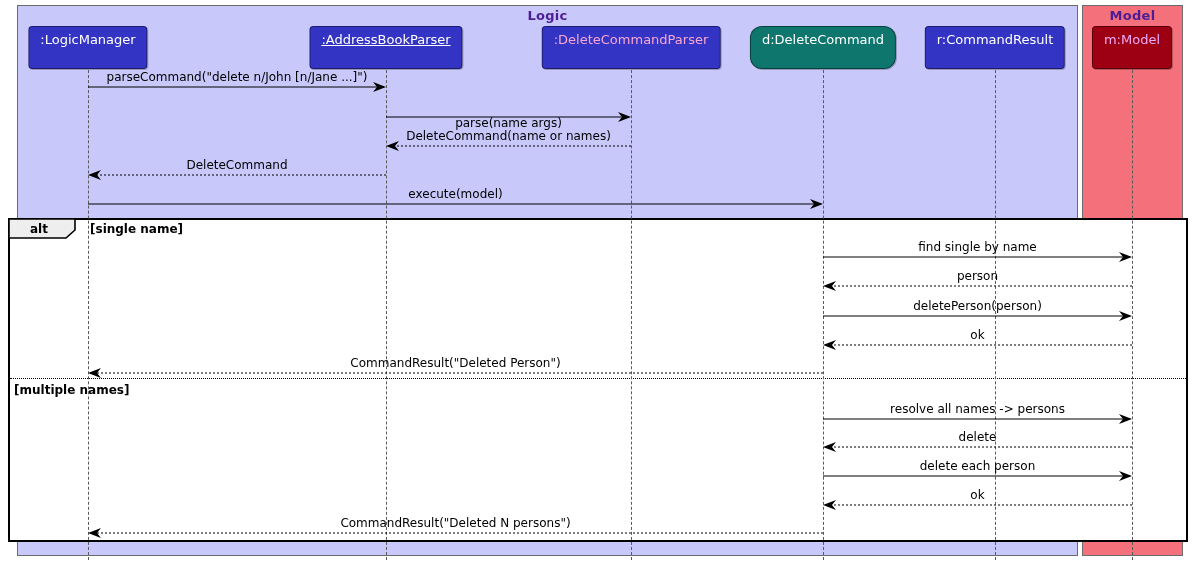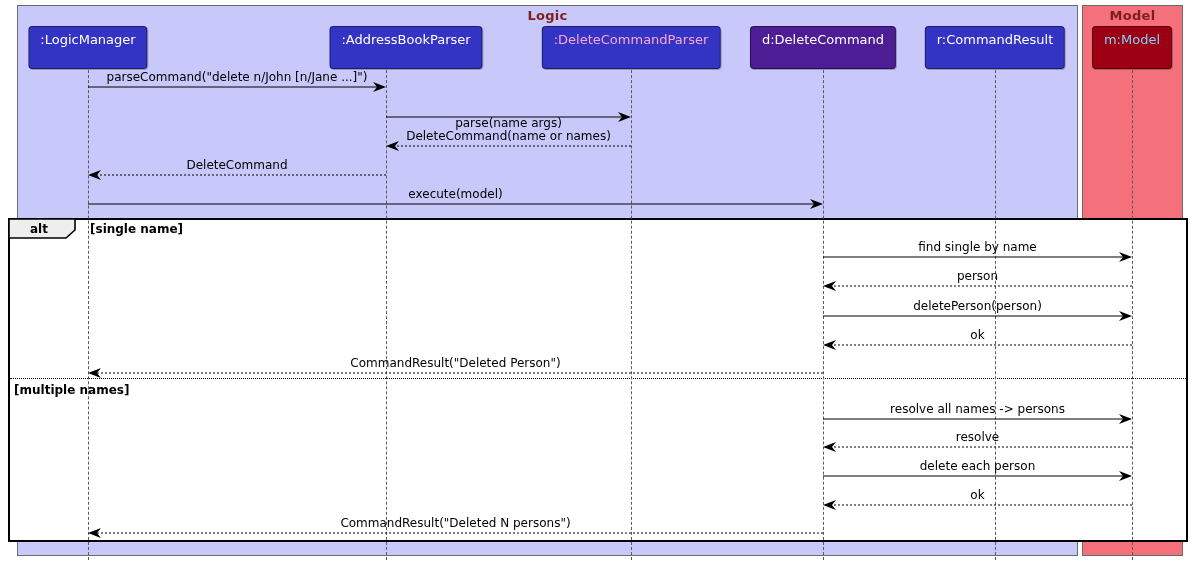--- a/index.html
+++ b/index.html
@@ -3,21 +3,21 @@
 <meta charset="utf-8">
 <style>
   html,body{margin:0;padding:0;background:#ffffff;}
   .diagram{
     position:relative;width:1195px;height:565px;background:#ffffff;
     font-family:"DejaVu Sans","Liberation Sans",sans-serif;overflow:hidden;
   }
   .frame{position:absolute;box-sizing:border-box;border:1px solid #6b6b6b;z-index:1;}
   .frame-title{
     position:absolute;top:2px;left:0;width:100%;text-align:center;
-    font-size:13px;font-weight:bold;color:#7f1d1d;letter-spacing:.3px;
+    font-size:13px;font-weight:bold;color:#4c1d95;letter-spacing:.3px;
   }
   .lifeline{position:absolute;width:0;border-left:1px dashed #5a5a5a;z-index:3;}
   .pbox{
     position:absolute;transform:translateX(-50%);white-space:nowrap;
     padding:5px 11px 21px 11px;border-radius:4px;font-size:13px;color:#ffffff;
     border:1px solid rgba(0,0,0,0.45);box-shadow:1px 1px 0 rgba(0,0,0,0.25);
     z-index:5;box-sizing:border-box;
   }
   .alt-frame{
     position:absolute;box-sizing:border-box;background:#ffffff;
@@ -61,41 +61,41 @@
     <div class="alt-op">alt</div>
     <div class="guard" style="left:80px;top:2px;">[single name]</div>
     <div class="alt-divider" style="top:158px;"></div>
     <div class="guard" style="left:4px;top:163px;">[multiple names]</div>
   </div>
 
   <div id="gen-root">
       <div class="lifeline" style="left: 88px; top: 55px; height: 505px;"></div>
       <div class="pbox" style="left: 88px; top: 26px; background: rgb(51, 51, 196); color: rgb(255, 255, 255);">:LogicManager</div>
       <div class="lifeline" style="left: 386px; top: 55px; height: 505px;"></div>
-      <div class="pbox" style="left: 406px; top: 26px; background: rgb(51, 51, 196); color: rgb(255, 255, 255);">:AddressBookParser</div>
+      <div class="pbox" style="left: 386px; top: 26px; background: rgb(51, 51, 196); color: rgb(255, 255, 255); text-decoration: underline;">:AddressBookParser</div>
       <div class="lifeline" style="left: 631px; top: 55px; height: 505px;"></div>
       <div class="pbox" style="left: 631px; top: 26px; background: rgb(51, 51, 196); color: #f9a8d4;">:DeleteCommandParser</div>
       <div class="lifeline" style="left: 823px; top: 55px; height: 505px;"></div>
-      <div class="pbox" style="left: 823px; top: 26px; background: #4c1d95; color: rgb(255, 255, 255);">d:DeleteCommand</div>
+      <div class="pbox" style="left: 823px; top: 26px; background: #0f766e; color: rgb(255, 255, 255); border-radius: 12px;">d:DeleteCommand</div>
       <div class="lifeline" style="left: 995px; top: 55px; height: 505px;"></div>
       <div class="pbox" style="left: 995px; top: 26px; background: rgb(51, 51, 196); color: rgb(255, 255, 255);">r:CommandResult</div>
       <div class="lifeline" style="left: 1132px; top: 55px; height: 505px;"></div>
-      <div class="pbox" style="left: 1132px; top: 26px; background: rgb(157, 0, 18); color: #7dd3fc;">m:Model</div>
+      <div class="pbox" style="left: 1132px; top: 26px; background: rgb(157, 0, 18); color: #f0abfc;">m:Model</div>
       <div class="msg-label" style="left: 237px; top: 70px;">parseCommand("delete n/John [n/Jane ...]")</div>
       <div class="msg-label" style="left: 508.5px; top: 100px; margin-top: 16px;">parse(name args)</div>
       <div class="msg-label" style="left: 508.5px; top: 129px; text-align: right;">DeleteCommand(name or names)</div>
       <div class="msg-label" style="left: 237px; top: 158px;">DeleteCommand</div>
       <div class="msg-label" style="left: 455.5px; top: 187px;">execute(model)</div>
       <div class="msg-label" style="left: 977.5px; top: 240px;">find single by name</div>
       <div class="msg-label" style="left: 977.5px; top: 269px; text-align: right;">person</div>
       <div class="msg-label" style="left: 977.5px; top: 299px;">deletePerson(person)</div>
       <div class="msg-label" style="left: 977.5px; top: 328px;">ok</div>
       <div class="msg-label" style="left: 455.5px; top: 356px;">CommandResult("Deleted Person")</div>
       <div class="msg-label" style="left: 977.5px; top: 402px;">resolve all names -&gt; persons</div>
-      <div class="msg-label" style="left: 977.5px; top: 430px;">resolve</div>
+      <div class="msg-label" style="left: 977.5px; top: 430px;">delete</div>
       <div class="msg-label" style="left: 977.5px; top: 459px;">delete each person</div>
       <div class="msg-label" style="left: 977.5px; top: 488px;">ok</div>
       <div class="msg-label" style="left: 455.5px; top: 516px;">CommandResult("Deleted N persons")</div>
     </div>
 
   <svg id="arrow-layer" width="1195" height="565" viewBox="0 0 1195 565">
       <g>
         <line x1="88" y1="87" x2="384" y2="87" stroke="#000" stroke-width="1"></line>
         <polygon points="386,87 373,82 377,87 373,92" fill="#000"></polygon>
       </g>

